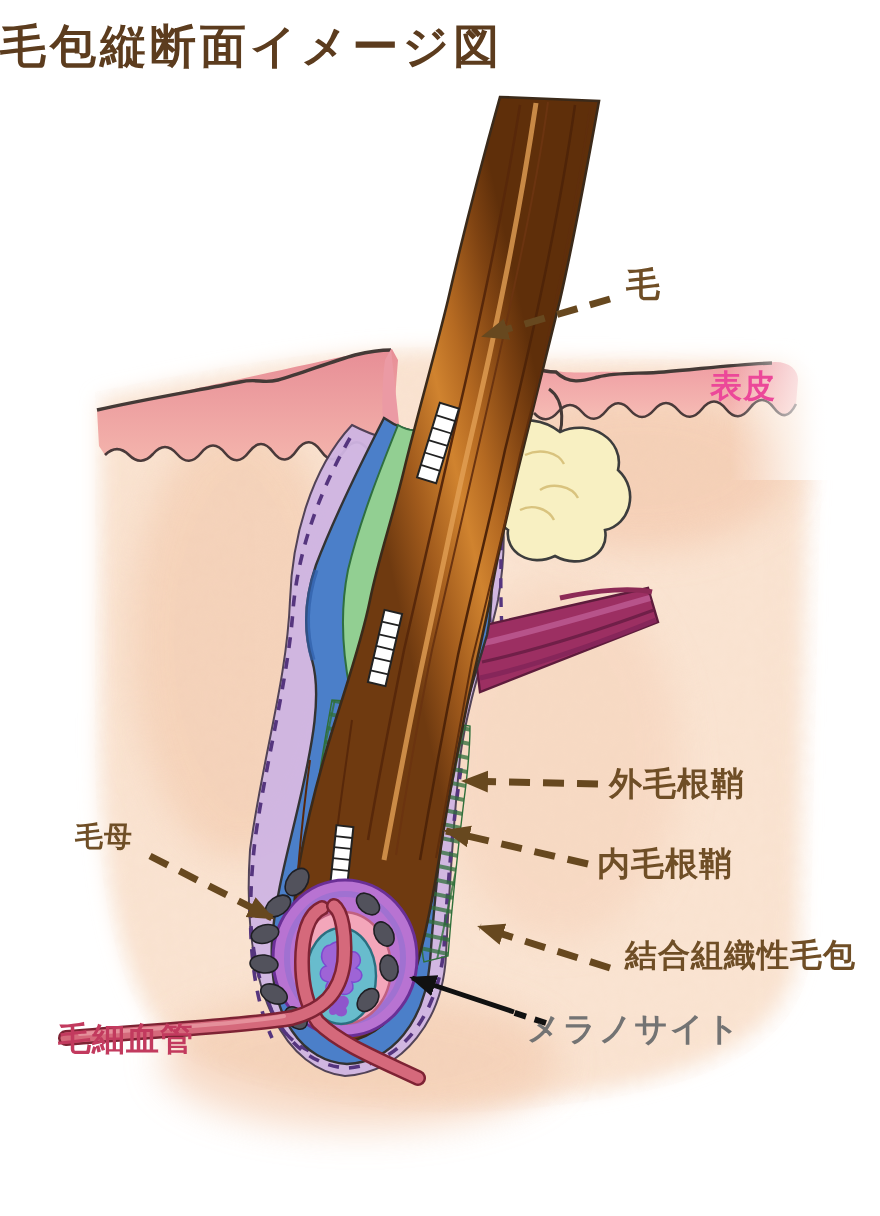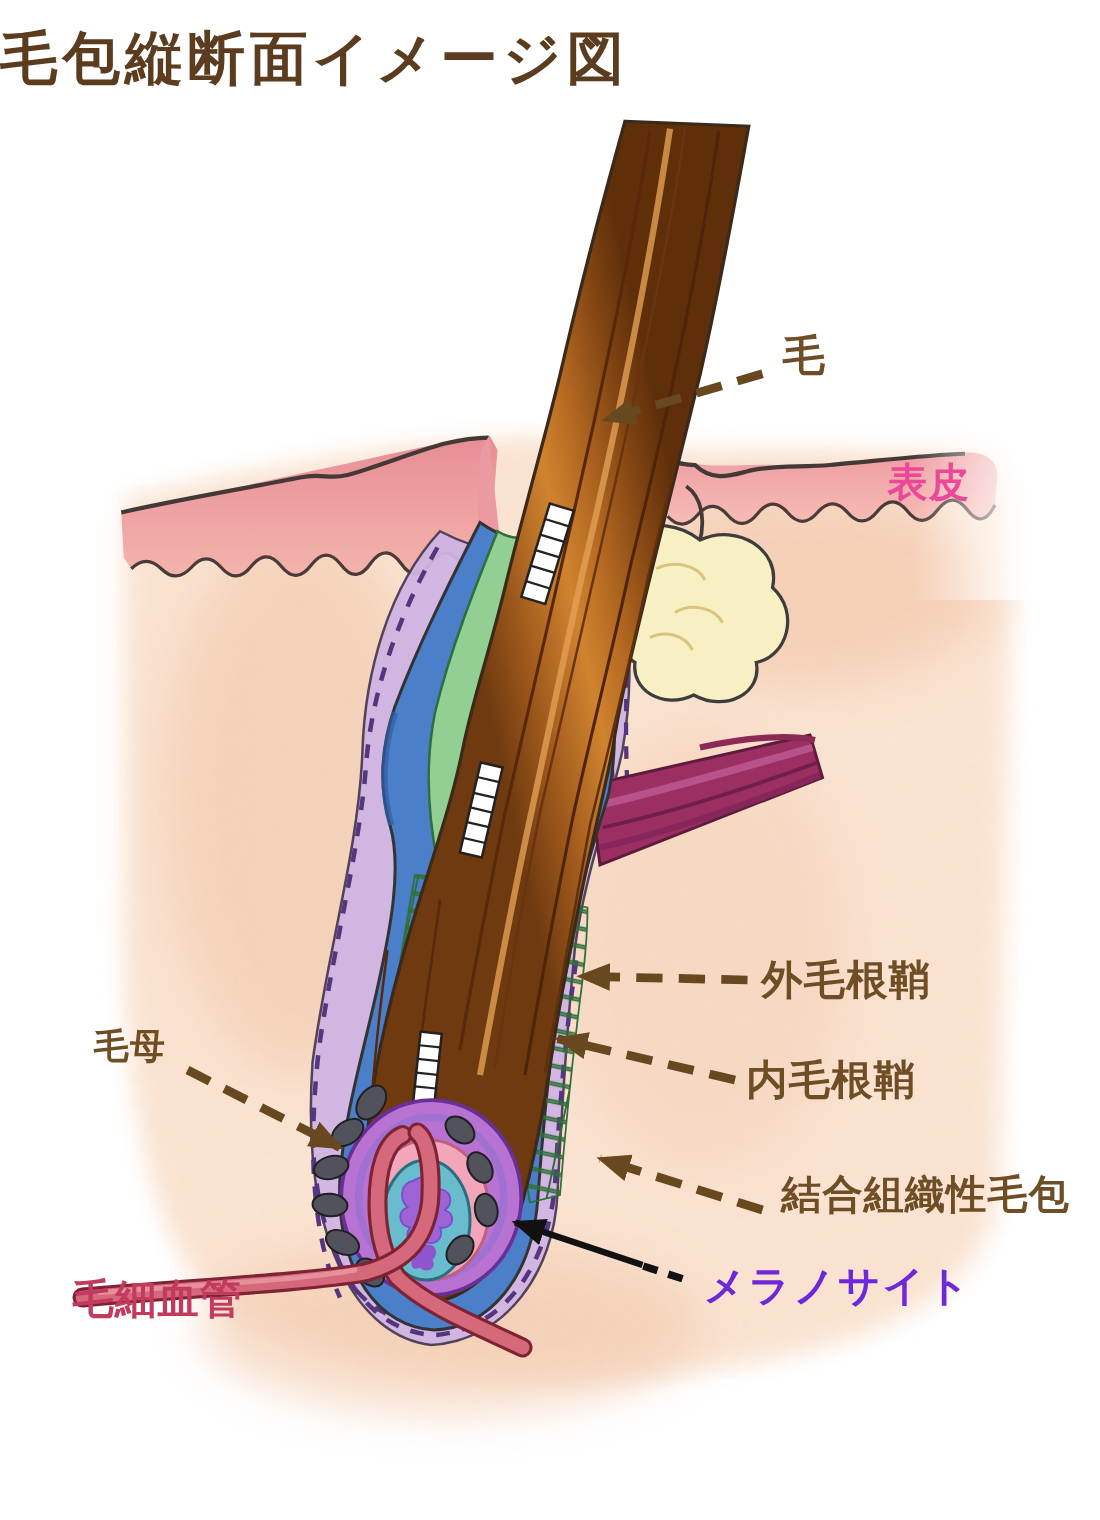--- a/index.html
+++ b/index.html
@@ -7,21 +7,21 @@
          font-family:"DejaVu Sans","Liberation Sans",sans-serif;}
   #art{position:absolute;left:0;top:0;}
   .lbl{position:absolute;font-weight:bold;color:#6f4e26;letter-spacing:1px;white-space:nowrap;}
   .title{left:0;right:0;top:16px;text-align:left;font-size:46px;color:#5c3c1e;letter-spacing:4px;}
   .lbl-hair{left:626px;top:262px;font-size:34px;}
   .lbl-epidermis{left:710px;top:365px;font-size:32px;color:#ec4899;}
   .lbl-arrector{left:633px;top:590px;font-size:33px;}
   .lbl-outer{left:609px;top:762px;font-size:33px;}
   .lbl-inner{left:597px;top:842px;font-size:33px;}
   .lbl-connective{left:625px;top:934px;font-size:32px;font-family:Liberation Mono, monospace;}
-  .lbl-melanocyte{left:527px;top:1007px;font-size:33px;color:#6d28d9;letter-spacing:2px;margin-left:36px;}
+  .lbl-melanocyte{left:527px;top:1007px;font-size:33px;color:#737373;letter-spacing:2px;}
   .lbl-matrix{left:75px;top:818px;font-size:28px;}
   .lbl-capillary{left:26px;top:1017px;font-size:33px;color:#c23a5e;margin-left:32px;}
 </style>
 </head>
 <body>
 
 <div id="stage">
 
 <svg id="art" width="880" height="1216" viewBox="0 0 880 1216">
   <defs>

